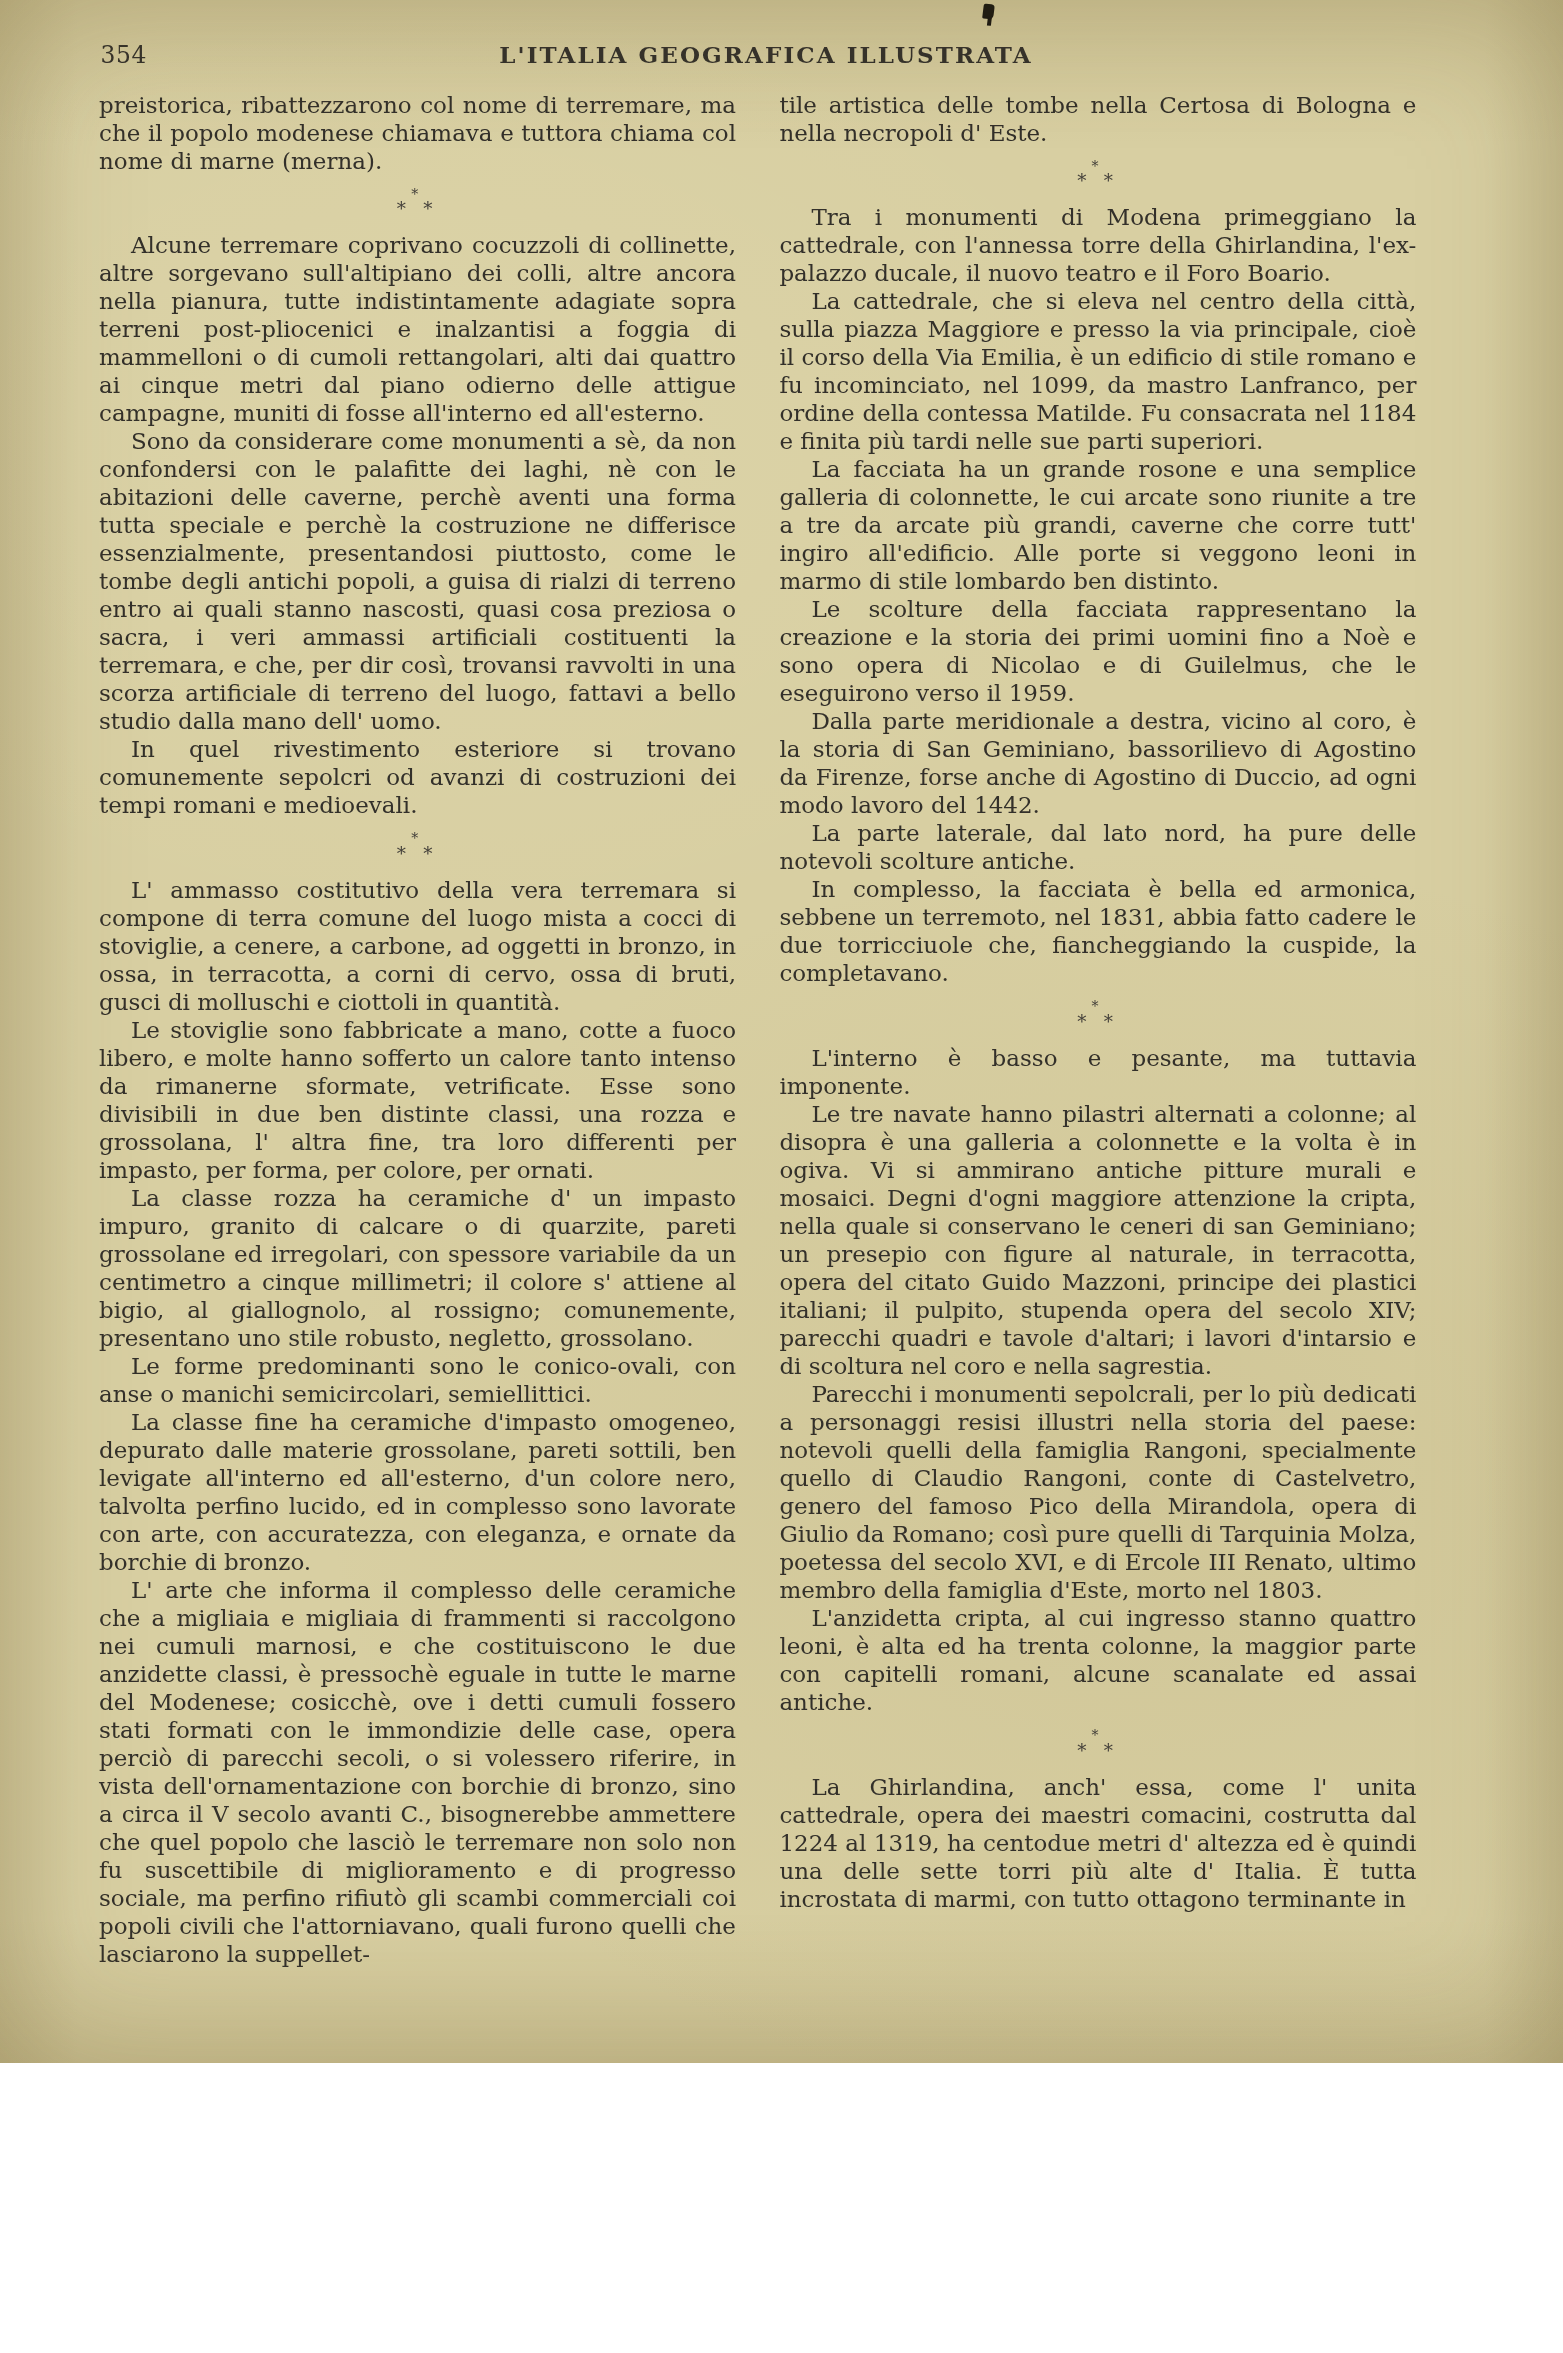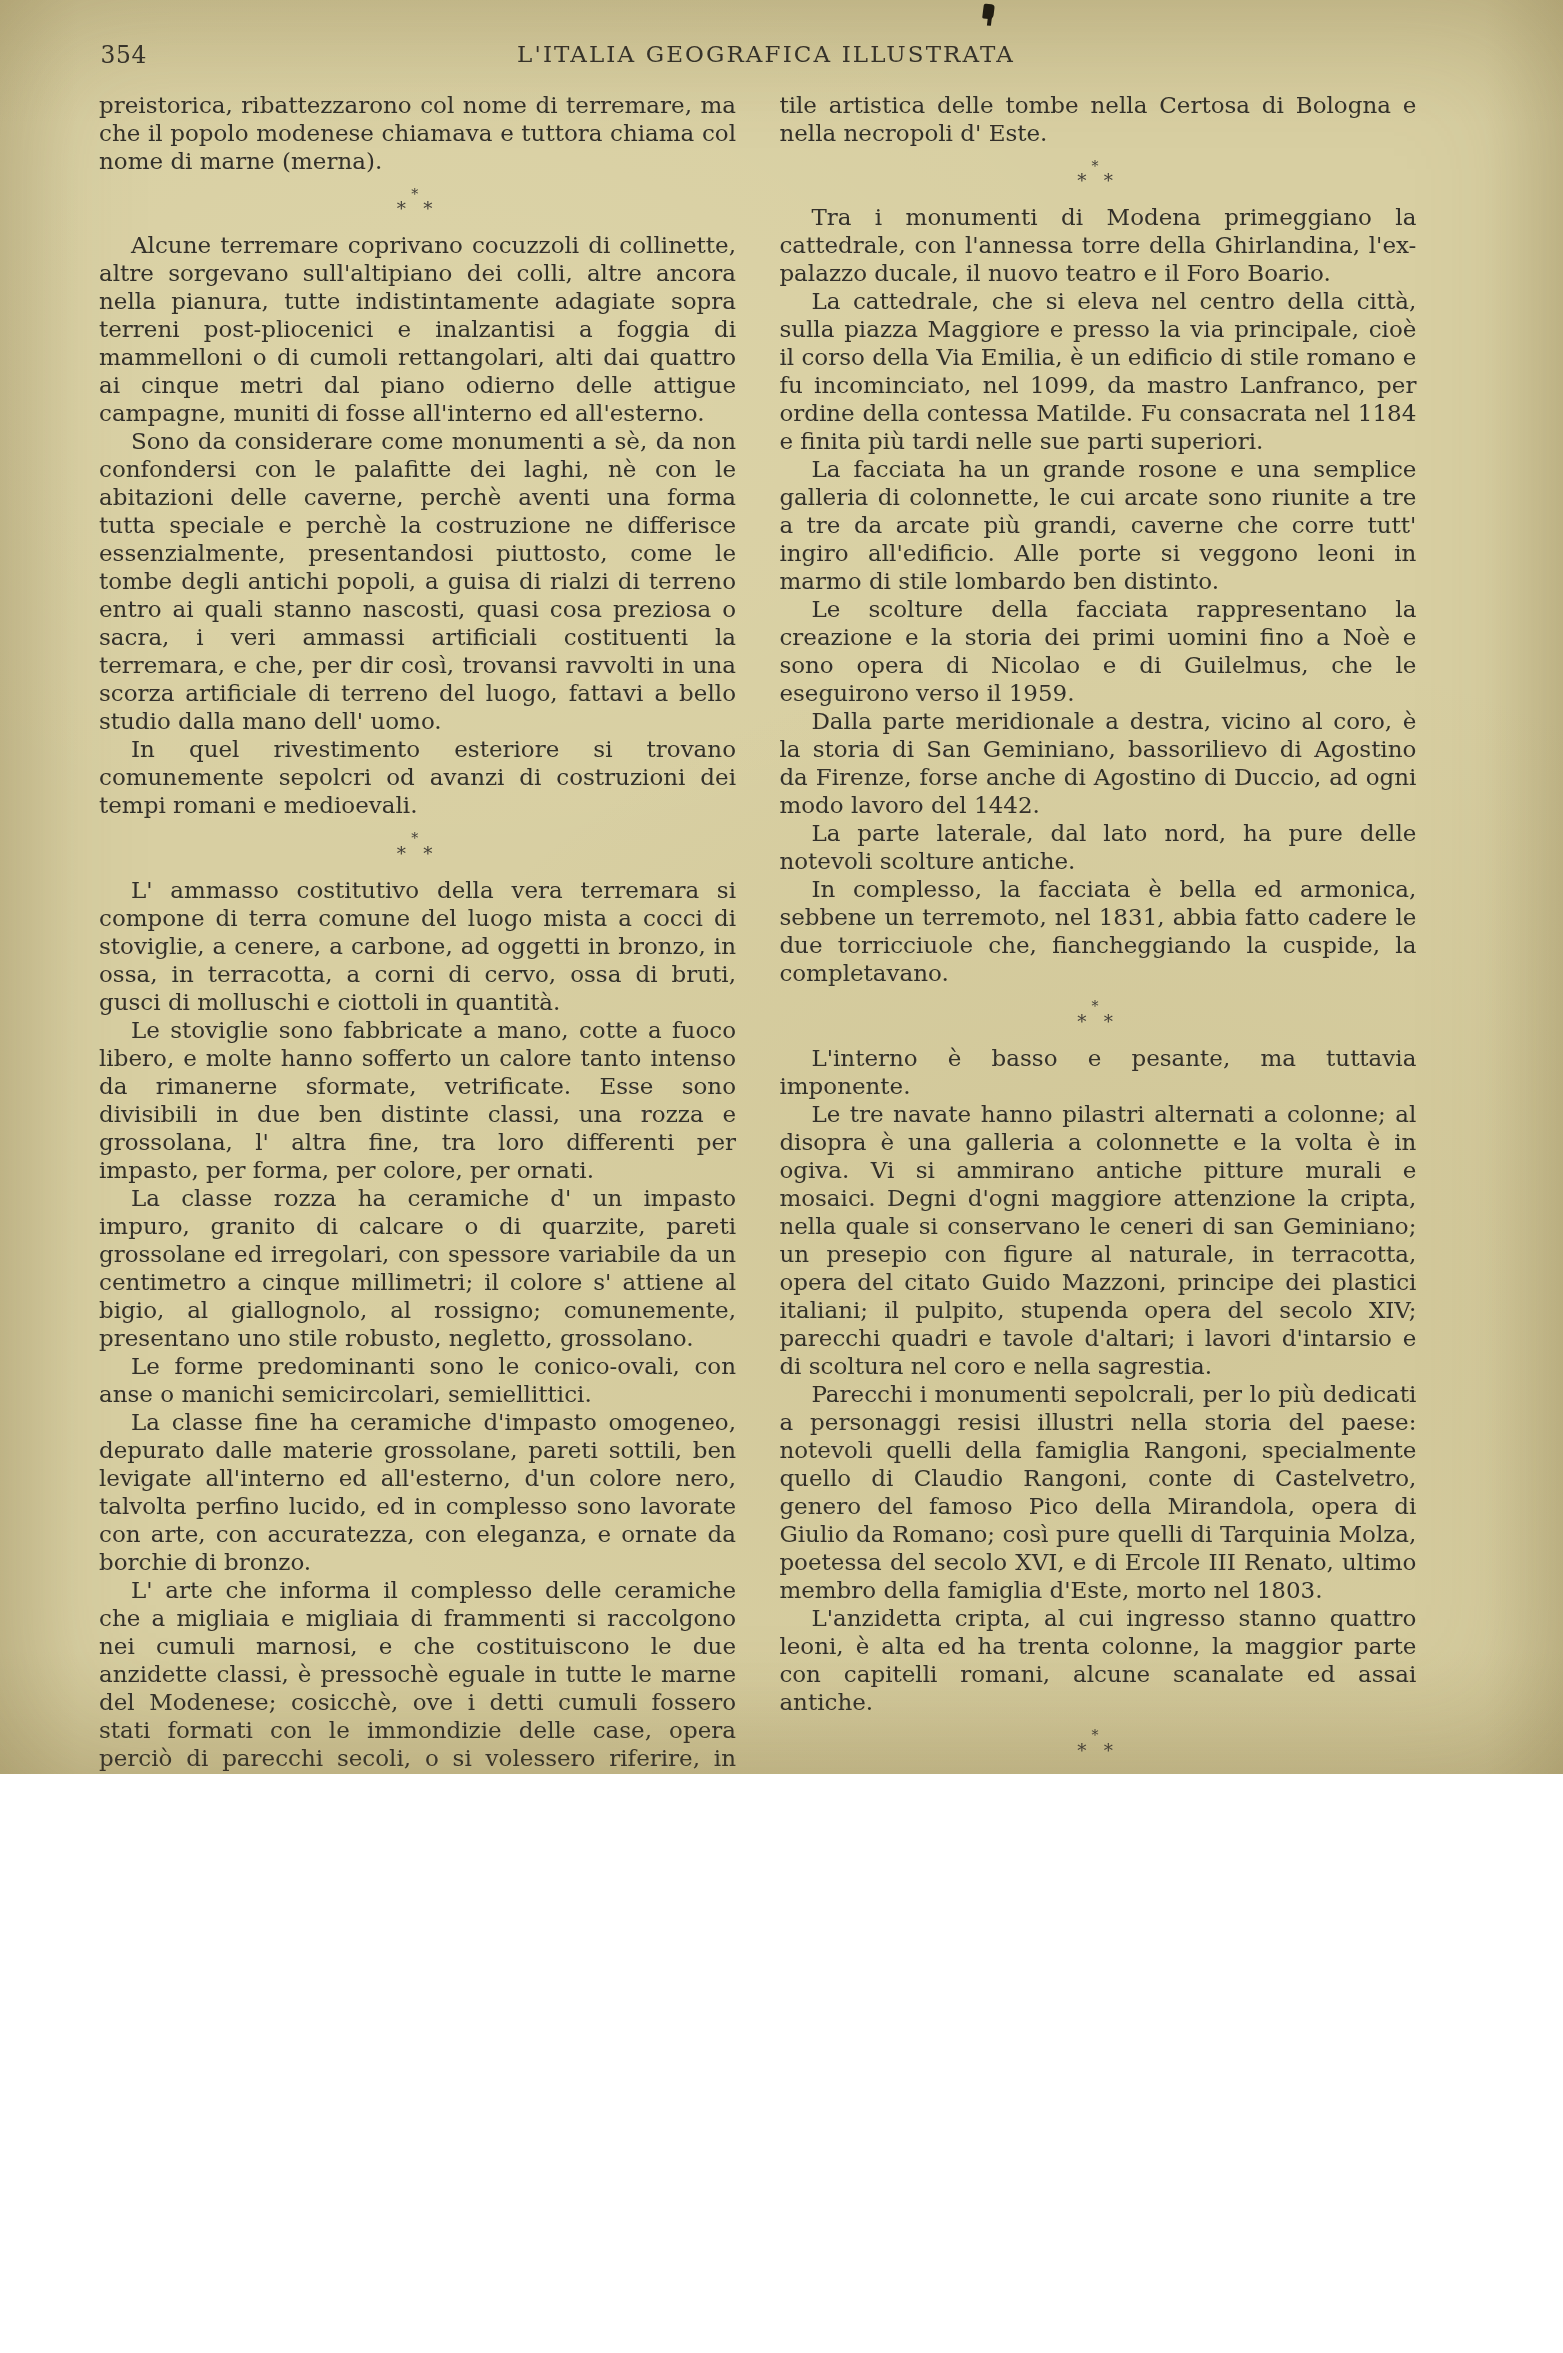--- a/index.html
+++ b/index.html
@@ -1,20 +1,20 @@
 <!DOCTYPE html>
 <html style="font-size:11.4px"><head>
 <meta charset="utf-8">
 <title>Scanned book page</title>
 <style>
   html,body { margin:0; padding:0; }
   .page {
     position:relative;
     width:1563px;
-    height:1774px;
+    height:2063px;
     overflow:hidden;
     font-family:"DejaVu Serif", "Liberation Serif", serif;
     color:#33302a;
     background:
       linear-gradient(180deg, rgba(150,130,70,0.12), rgba(150,130,70,0) 7%, rgba(150,130,70,0) 93%, rgba(140,120,60,0.15)),
       linear-gradient(90deg, rgba(130,112,60,0.12), rgba(130,112,60,0) 5%, rgba(130,112,60,0) 95%, rgba(130,112,60,0.14)),
       radial-gradient(ellipse 1064px 709px at 28% 22%, rgba(255,250,220,0.10), rgba(255,250,220,0) 70%),
       radial-gradient(ellipse 1206px 922px at 74% 72%, rgba(140,120,60,0.10), rgba(140,120,60,0) 70%),
       #d8cfa2;
   }
@@ -31,21 +31,21 @@
   .header { position:relative; height:41px; margin-bottom:12.8px; }
   .page-number {
     position:absolute; left:1.4px; top:4.3px;
     font-size:23.4px; letter-spacing:0.7px;
   }
   .page-title {
     text-align:center;
     font-size:23px;
     letter-spacing:2.1px;
     padding-top:4.3px;
-    font-weight:400;
+    font-weight:700;
   }
   .columns { display:flex; align-items:flex-start; }
   .col {
     width:637px;
     font-size:23px;
     line-height:28px;
     text-align:justify;
   }
   .divider {
     width:1.4px;

